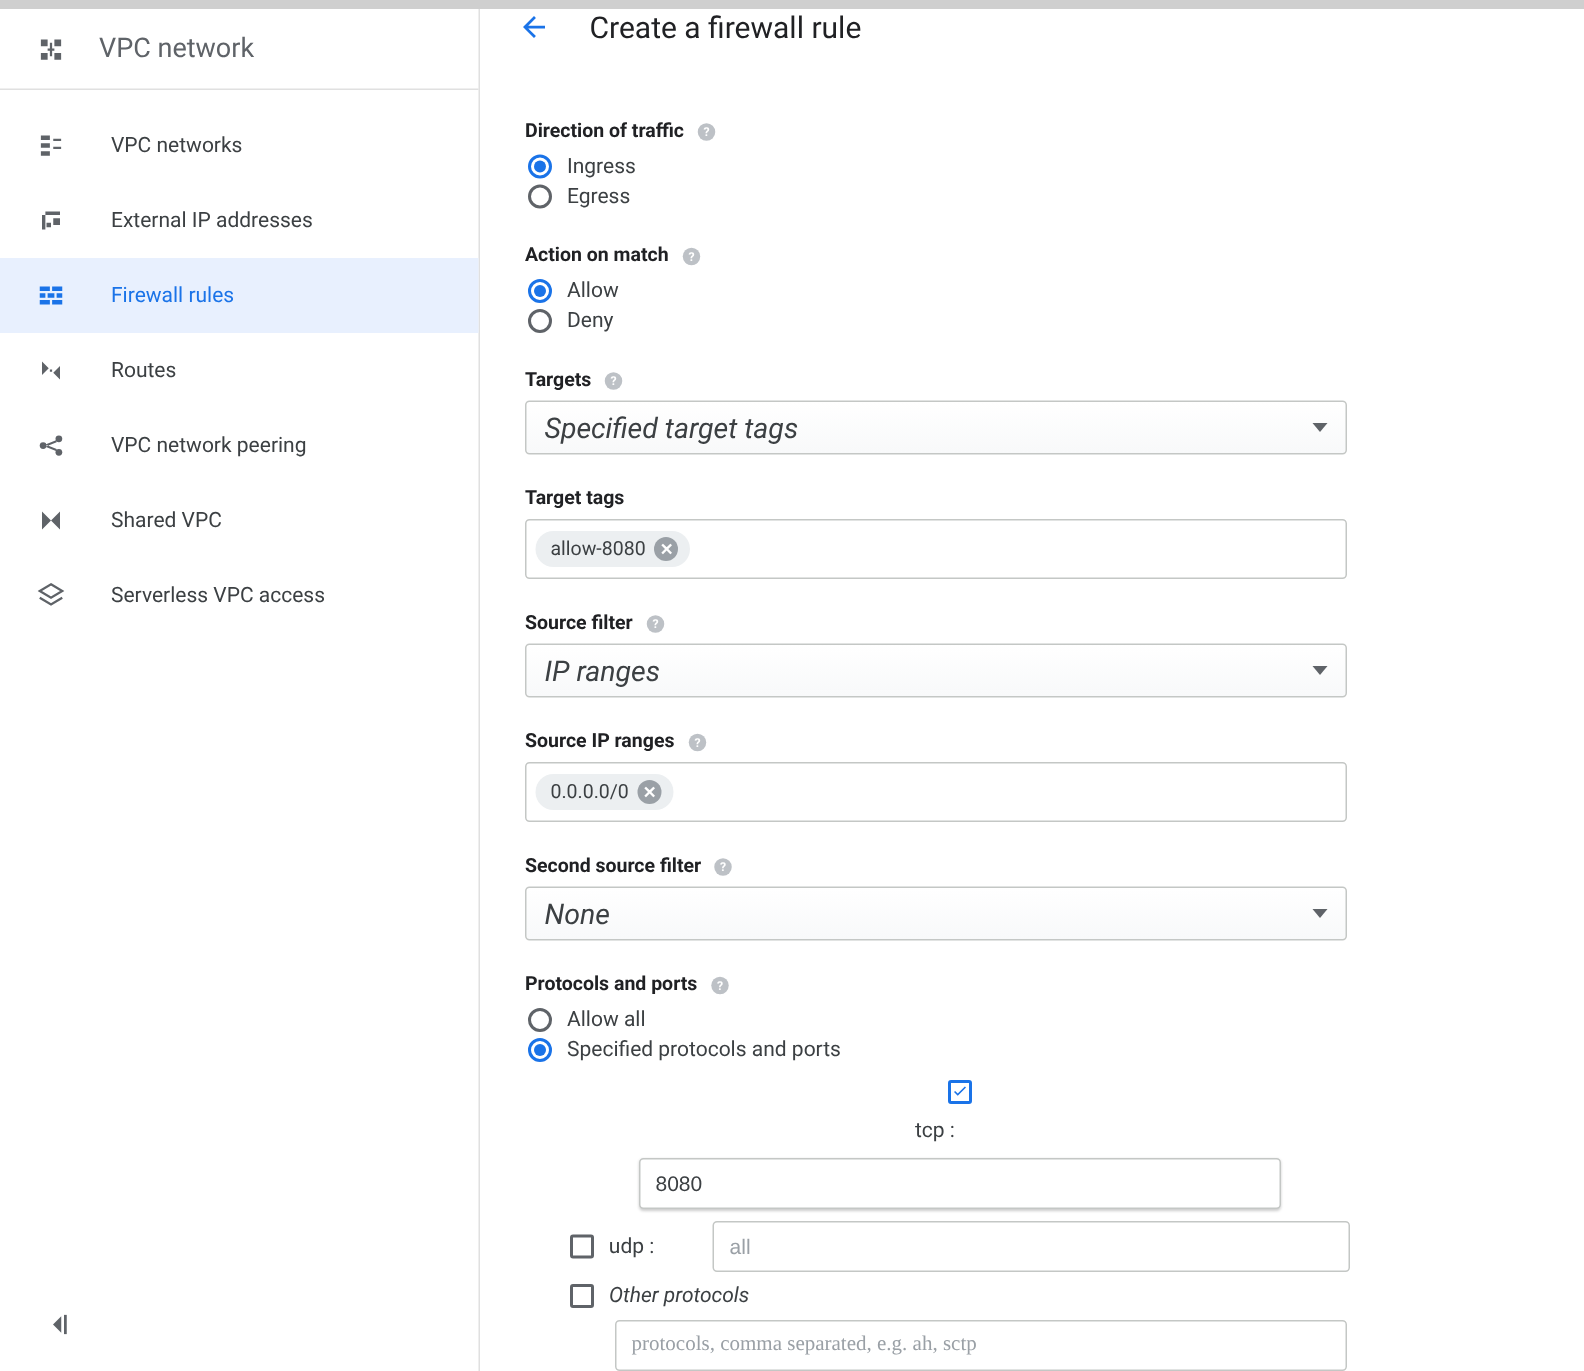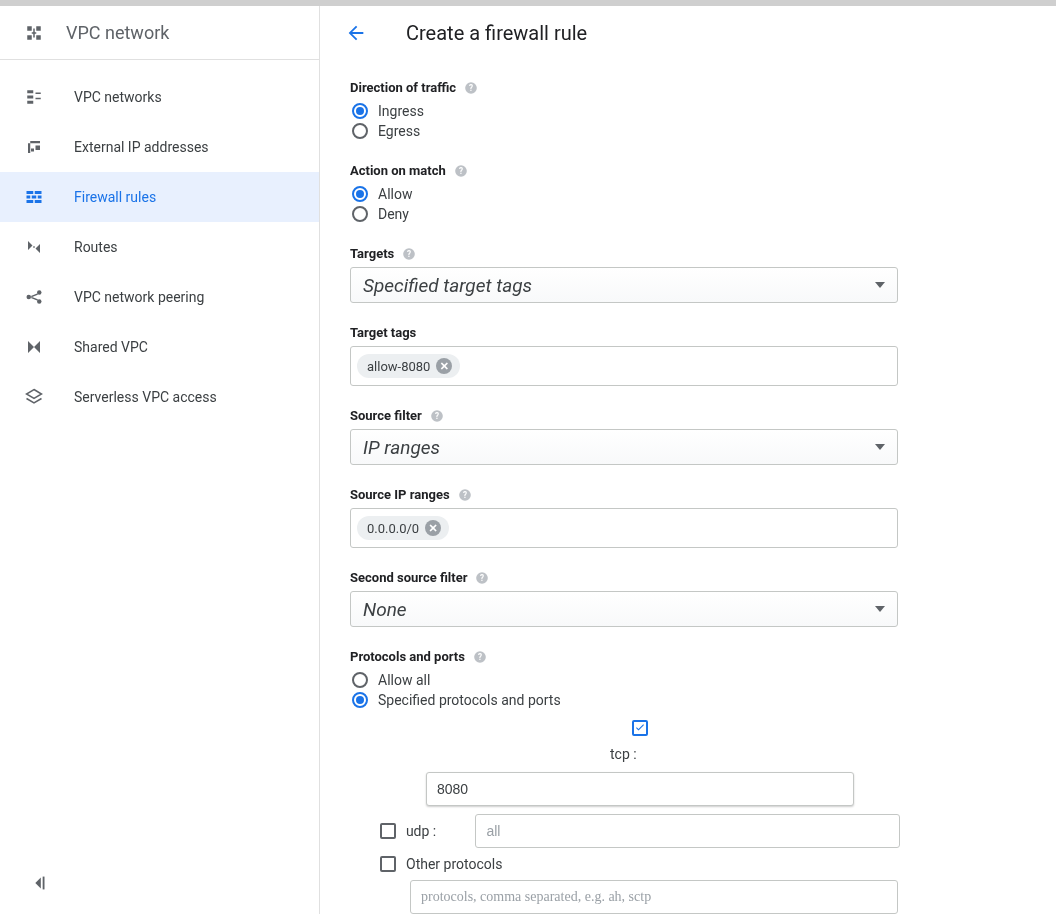--- a/index.html
+++ b/index.html
@@ -48,23 +48,23 @@
   .collapse-handle {
     position:absolute; left:28px; bottom:20px;
     width:22px; height:22px;
     cursor:pointer;
   }
   .collapse-handle svg { width:22px; height:22px; fill:#5f6368; }
 
   
   .main { flex:1; overflow:auto; }
   .main-header {
-    display:flex; align-items:center;
+    display:flex; 
     height:54px; padding-left:24px;
-    gap:38px;
+    gap:25px;
   }
   .back-arrow { cursor:pointer; width:24px; height:24px; display:flex; align-items:center; justify-content:center;}
   .back-arrow svg { width:22px; height:22px; fill:#1a73e8; }
   .page-title { font-size:20px; color:#202124; font-weight:400; }
 
   .form { padding: 20px 0 40px 30px; width:580px; }
   .section { margin-bottom:22px; }
   .section-label {
     display:flex; align-items:center; gap:8px;
     font-size:13px; font-weight:700; color:#202124;
@@ -376,21 +376,21 @@
           <span class="checkbox">
             
           </span>
           <span class="proto-label">udp :</span>
           <input class="text-input wide" placeholder="all" style="">
         </div>
         <div class="check-row">
           <span class="checkbox">
             
           </span>
-          <span class="proto-label" style="width:auto;">Other protocols</span>
+          <span class="proto-label" style="width:auto;font-style:italic;">Other protocols</span>
         </div>
         <div class="check-row" style="padding-left:30px;">
           <input class="other-input text-input" style="margin-left: 30px; width: 488px;" placeholder="protocols, comma separated, e.g. ah, sctp">
         </div>
       </div>
 
       <div class="disable-link">
         <svg viewBox="0 0 24 24">
             <polyline points="6 15 12 9 18 15"></polyline>
             <polyline points="6 9 12 15 18 9" transform="translate(0,0)" style="display:none"></polyline>

